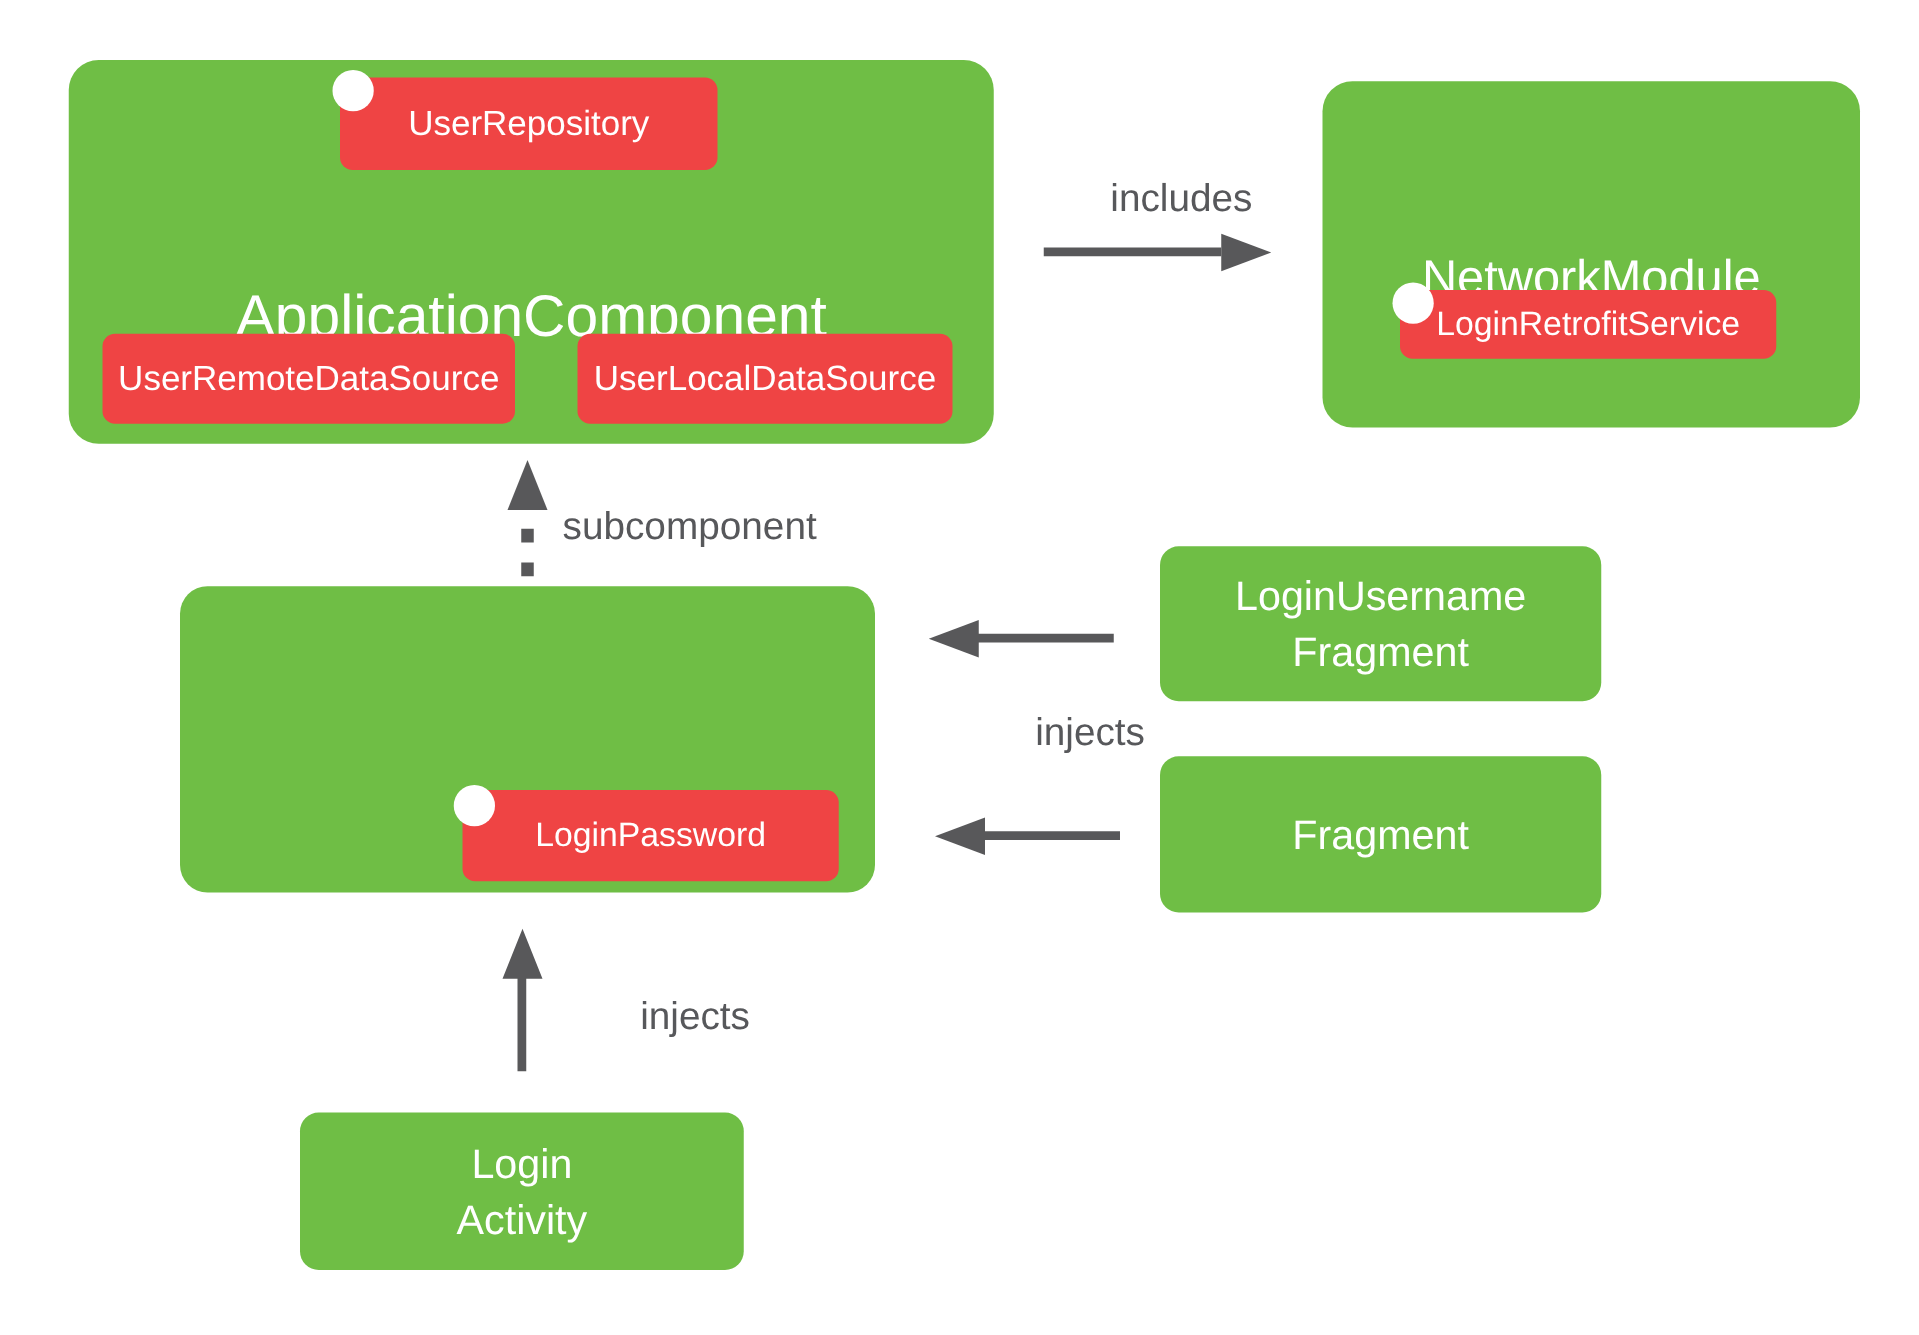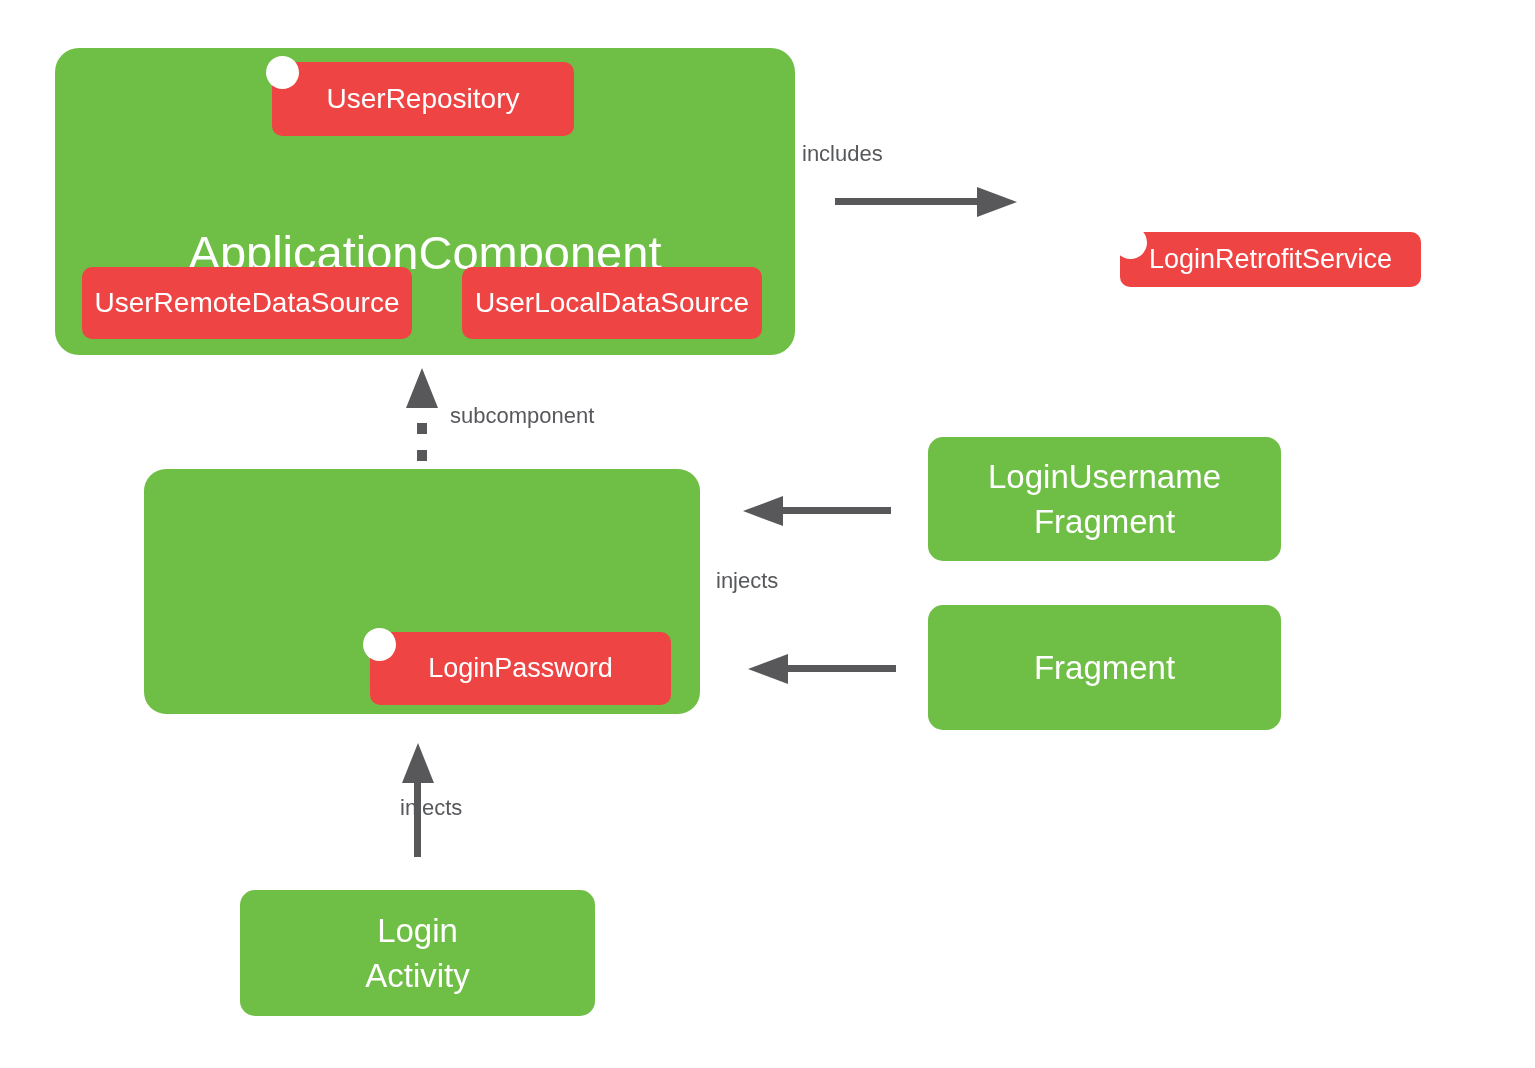--- a/index.html
+++ b/index.html
@@ -89,22 +89,22 @@
   }
   .dash {
     position: absolute;
     width: 10px;
     height: 11px;
     background: #58585A;
   }
   .edge-label {
     position: absolute;
     width: 200px;
-    text-align: left;
-    font-size: 22px;
+    text-align: right;
+    font-size: 31px;
     color: #57585B;
     line-height: 1;
     white-space: nowrap;
   }
 </style>
 </head>
 <body>
 
 <div id="canvas">
 
@@ -120,20 +120,23 @@
     <span>UserRemoteDataSource</span>
   </div>
   <div class="badge" style="left:462px; top:267px; width:300px; height:72px; font-size:28px;">
     <span>UserLocalDataSource</span>
   </div>
 
   <div class="edge-label" style="left:802px; top:143px;">includes</div>
   <div class="shaft-h" style="left:835px; top:198px; width:142px;"></div>
   <div class="tri tri-right" style="left:977px; top:187px;"></div>
 
+  <div class="gbox gbox-lg" style="left:1058px; top:65px; width:430px; height:277px;">
+    <div class="box-title" style="top:138px; font-size:39px;">NetworkModule</div>
+  </div>
   <div class="badge" style="left:1120px; top:232px; width:301px; height:55px; font-size:27px;">
     <span>LoginRetrofitService</span>
   </div>
   <div class="dot" style="left:1114px; top:226px;"></div>
 
   <div class="tri tri-up" style="left:406px; top:368px;"></div>
   <div class="dash" style="left:417px; top:423px;"></div>
   <div class="dash" style="left:417px; top:450px;"></div>
   <div class="edge-label" style="left:450px; top:405px;">subcomponent</div>
 

